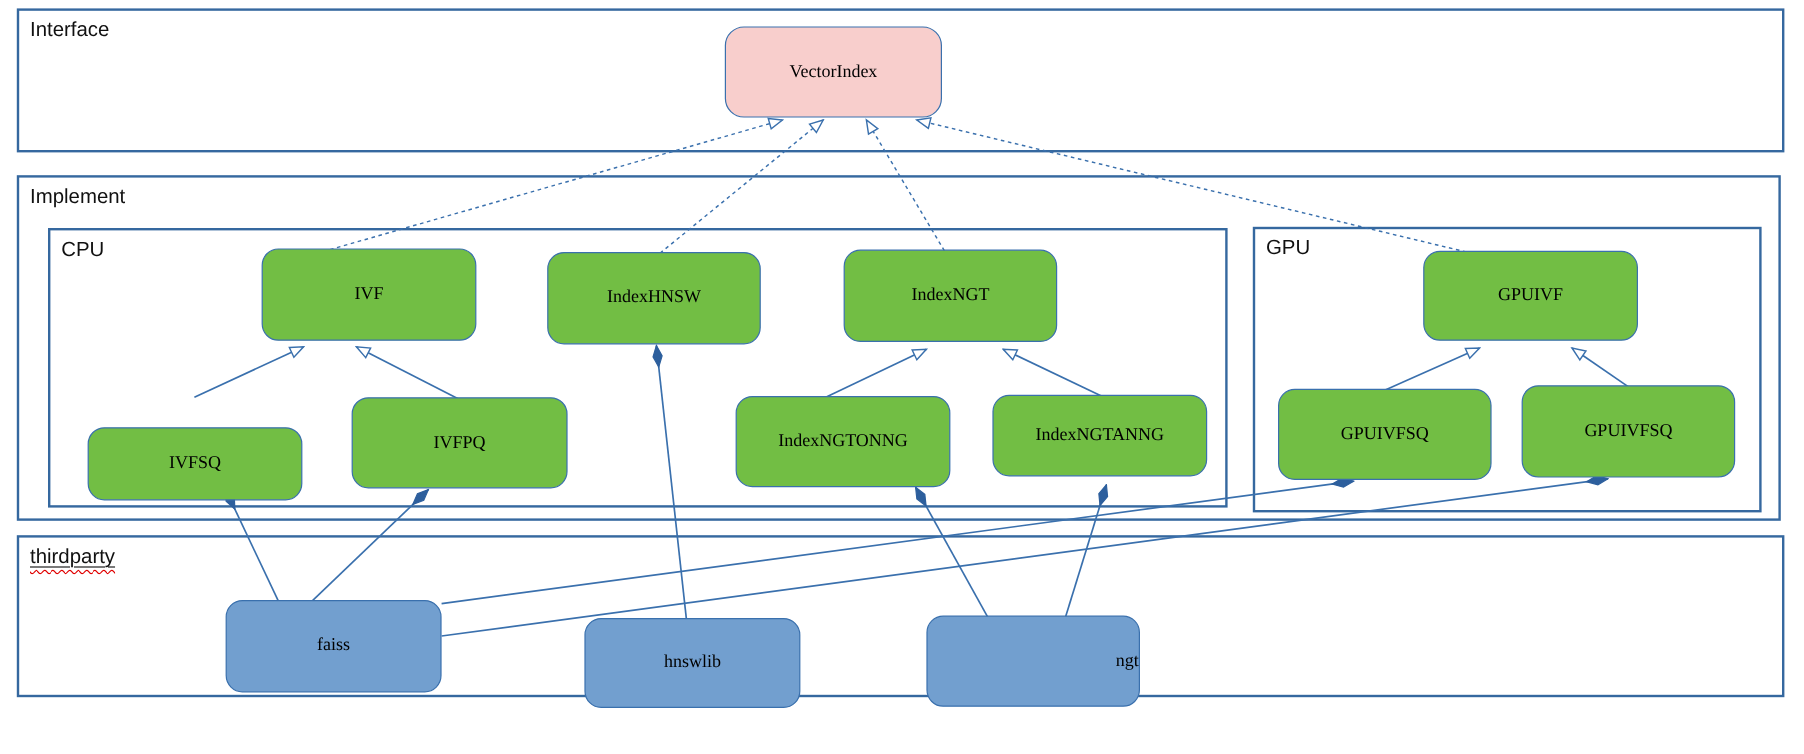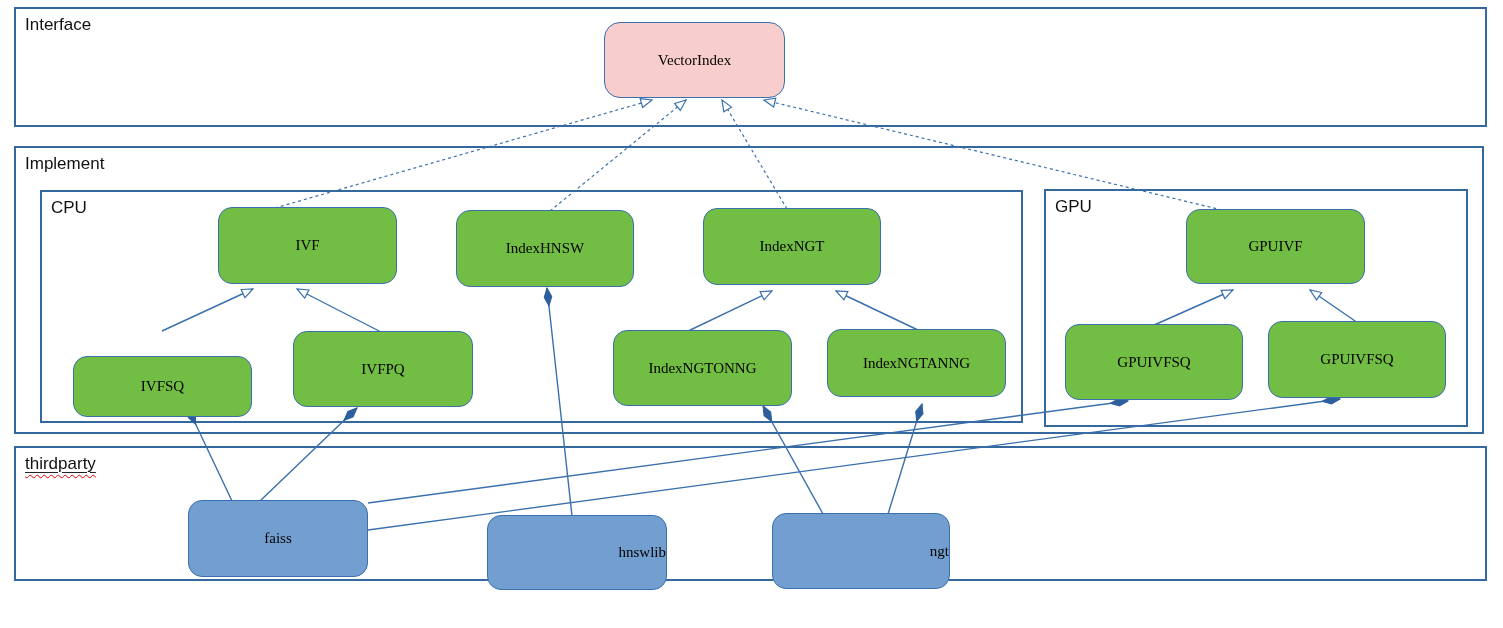--- a/index.html
+++ b/index.html
@@ -165,21 +165,21 @@
   </div>
 
   <div class="node green-fill" style="left:1268px;top:321px;width:178px;height:77px;">
     <span>GPUIVFSQ</span>
   </div>
 
   <div class="node blue-fill" style="left:188px;top:500px;width:180px;height:77px;">
     <span>faiss</span>
   </div>
 
-  <div class="node blue-fill" style="left:487px;top:515px;width:180px;height:75px;justify-content:flex-end;">
+  <div class="node blue-fill" style="left:487px;top:515px;width:180px;height:75px;">
     <span>hnswlib</span>
   </div>
 
   <div class="node blue-fill" style="left:772px;top:513px;width:178px;height:76px;justify-content:flex-end;">
     <span>ngt</span>
   </div>
 
 </div>
 
 </body></html>

